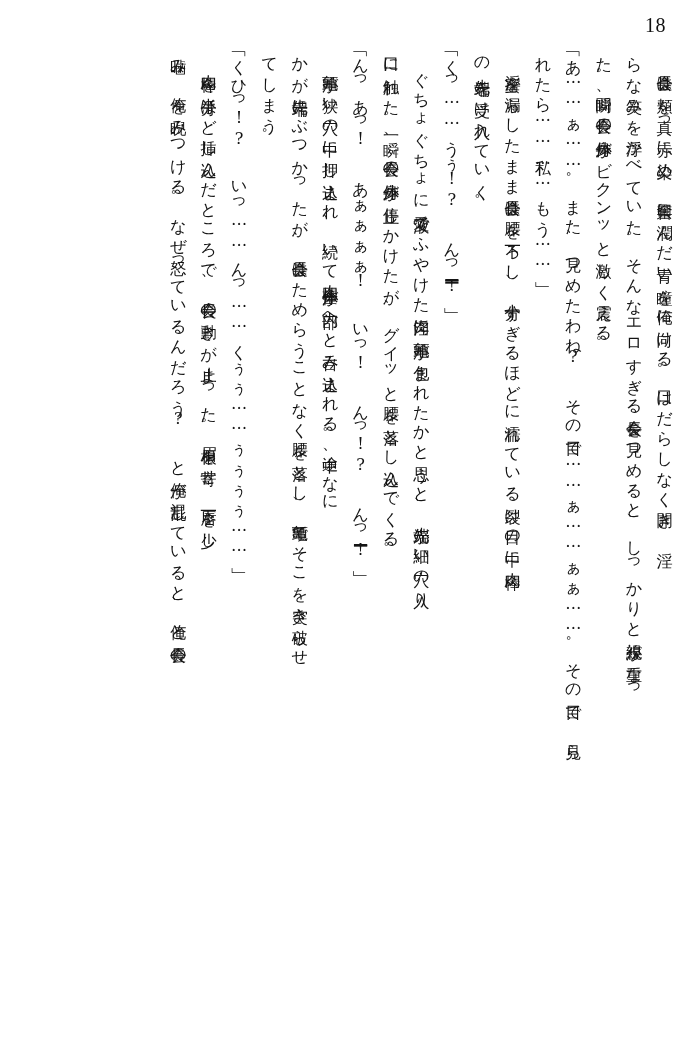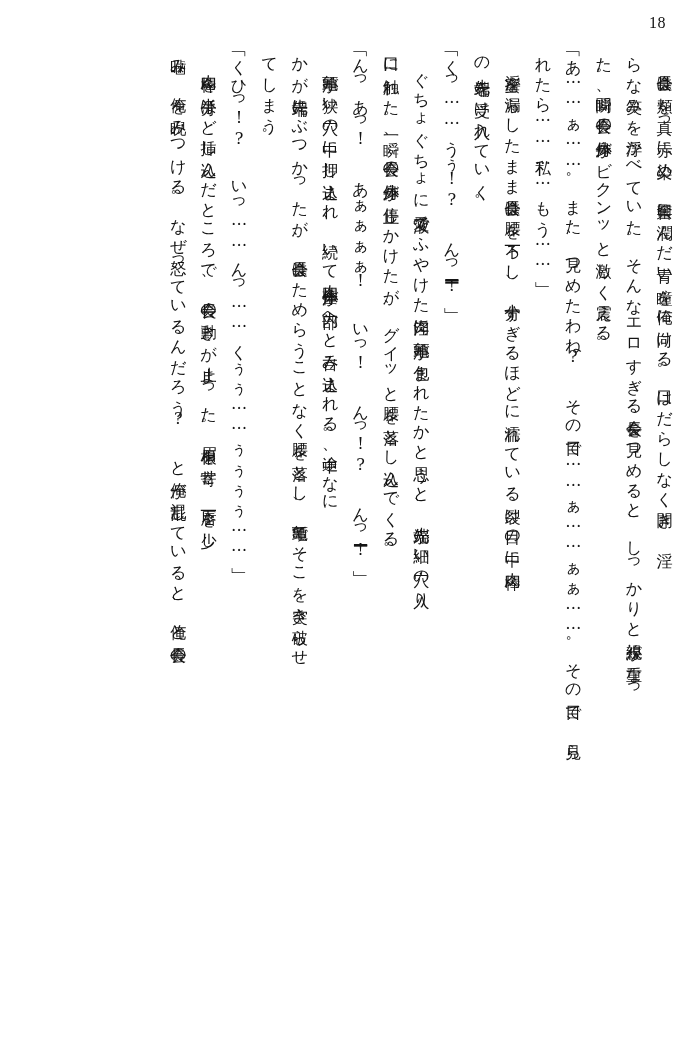--- a/index.html
+++ b/index.html
@@ -19,21 +19,21 @@
     width: 700px;
     height: 1050px;
     box-sizing: border-box;
     padding: 18px 26px 24px 26px;
     background: #ffffff;
   }
   .page-number {
     position: absolute;
     top: 14px;
     right: 34px;
-    font-size: 16px;
+    font-size: 20px;
     font-family: "Liberation Serif", "DejaVu Serif", serif;
     letter-spacing: 0.5px;
     color: #111;
   }
   .text-body {
     position: absolute;
     top: 46px;
     right: 28px;
     left: 28px;
     bottom: 22px;

